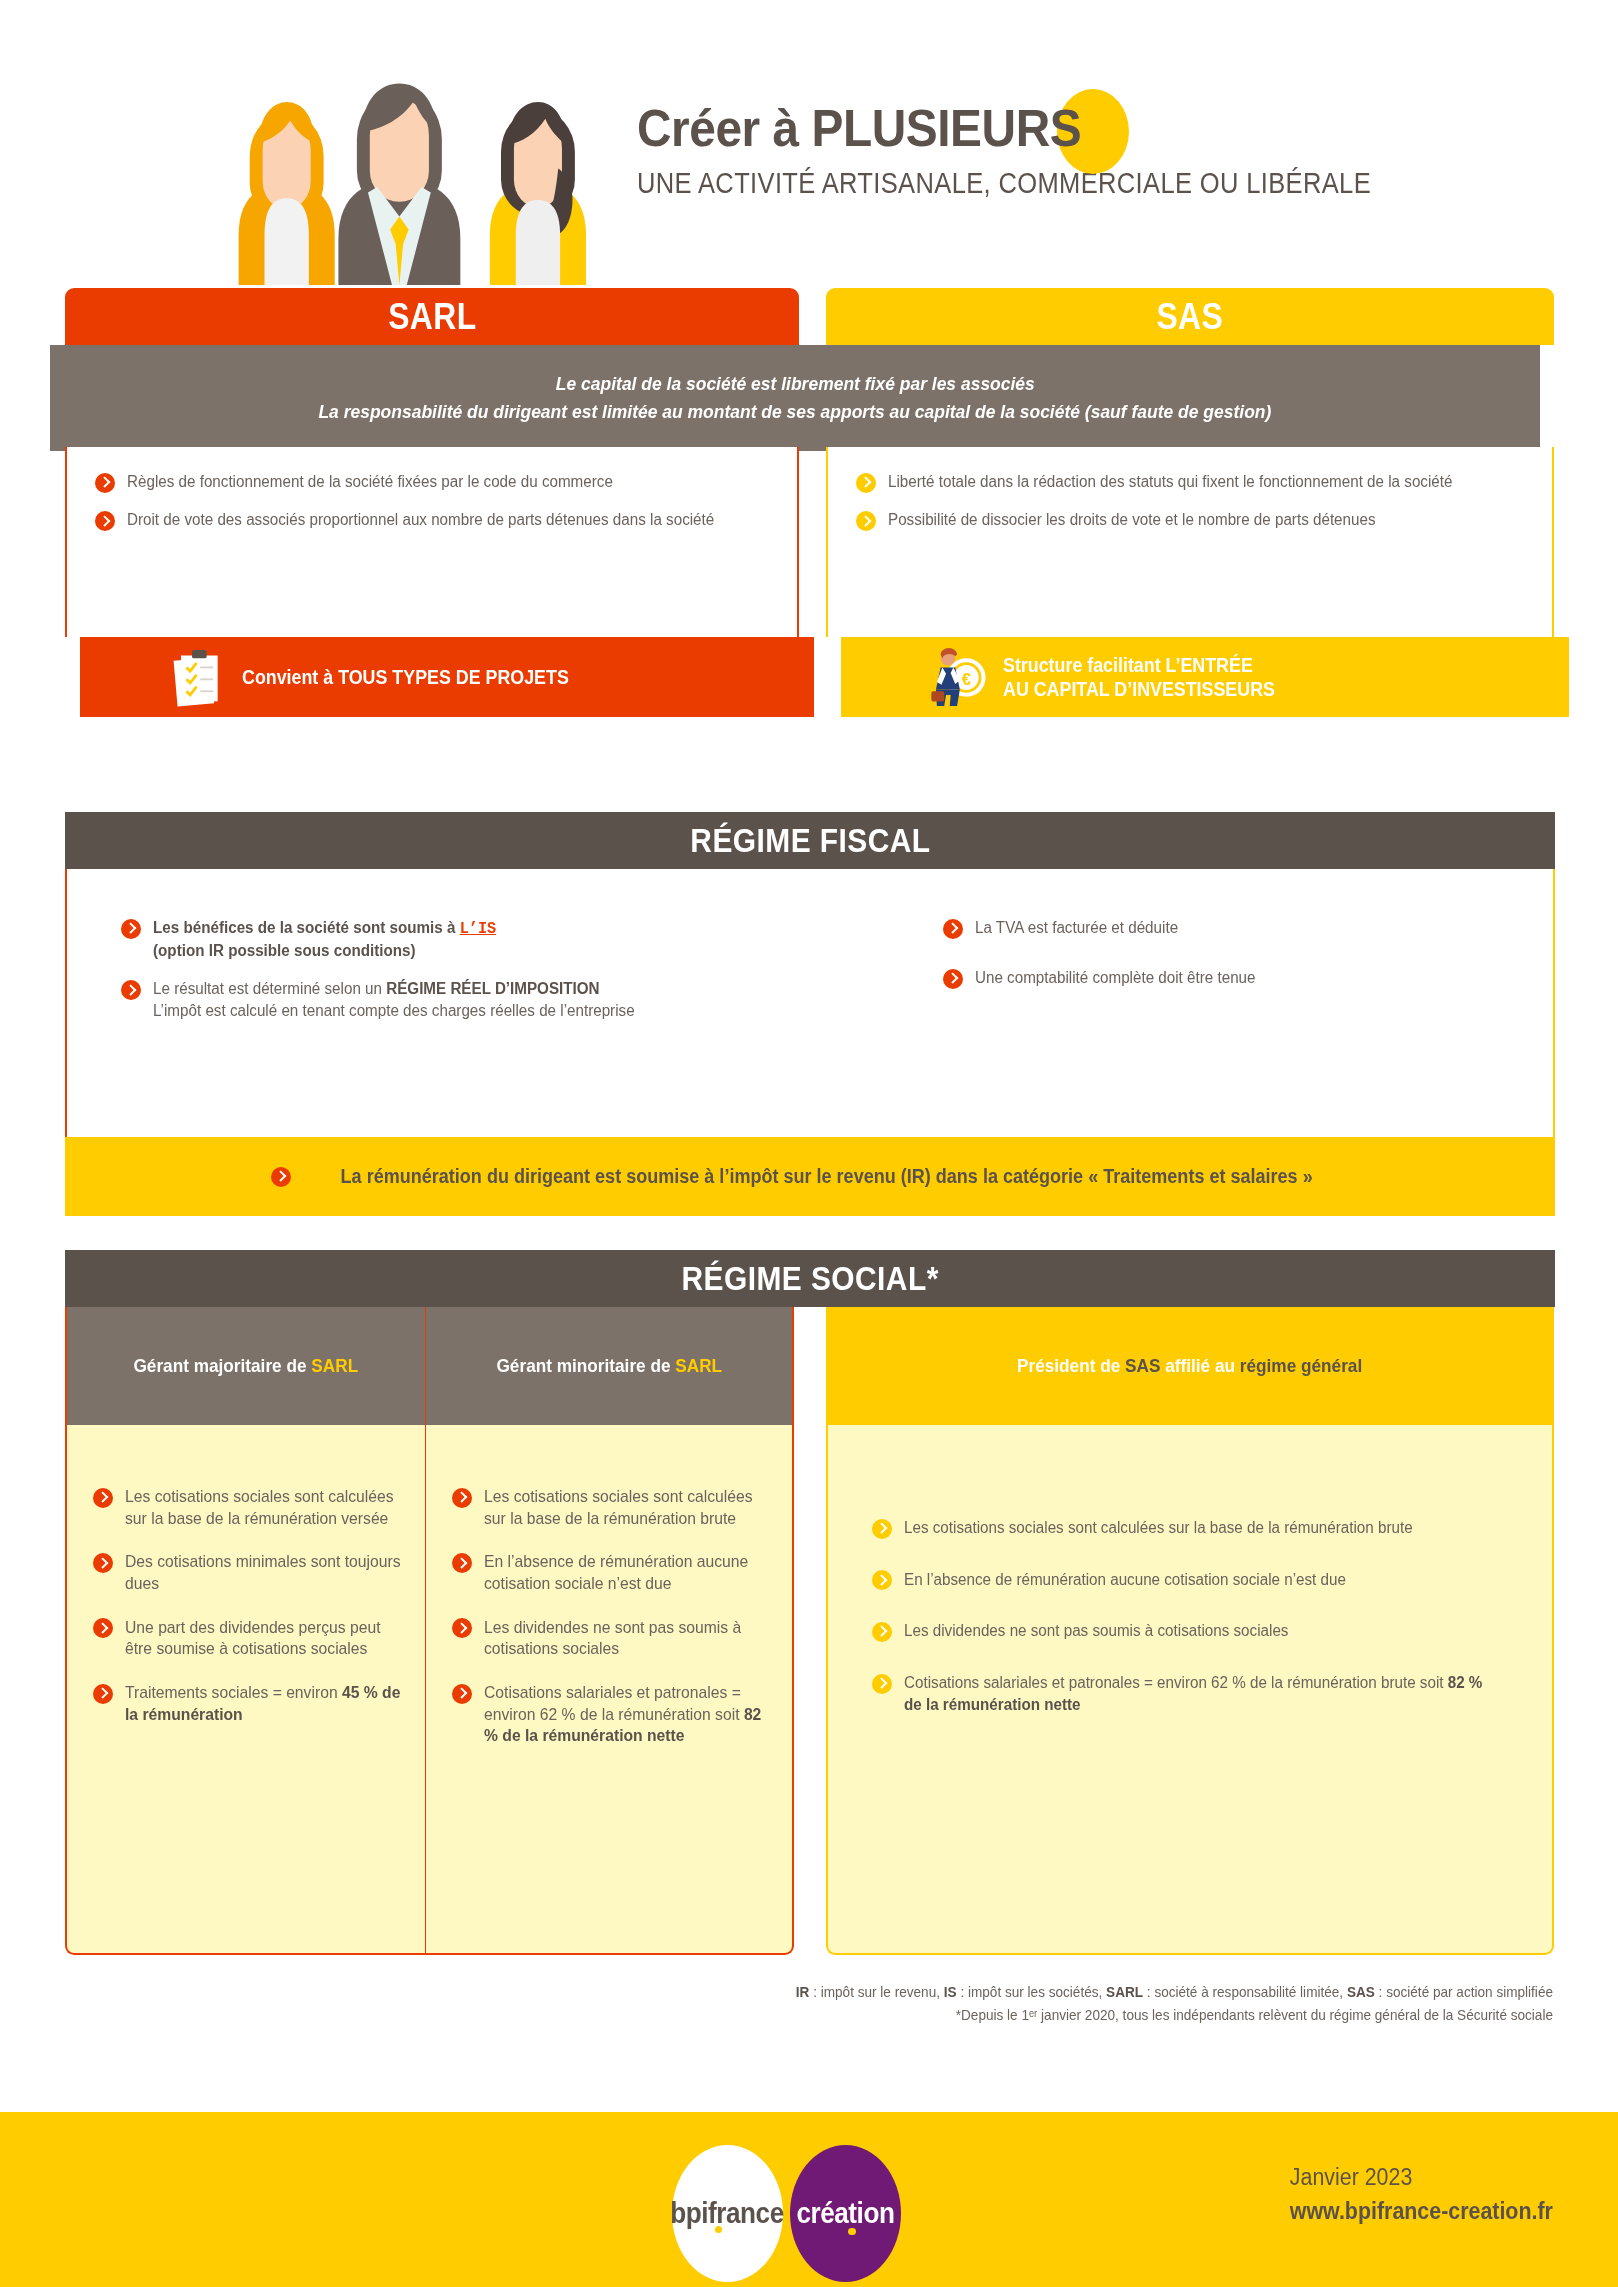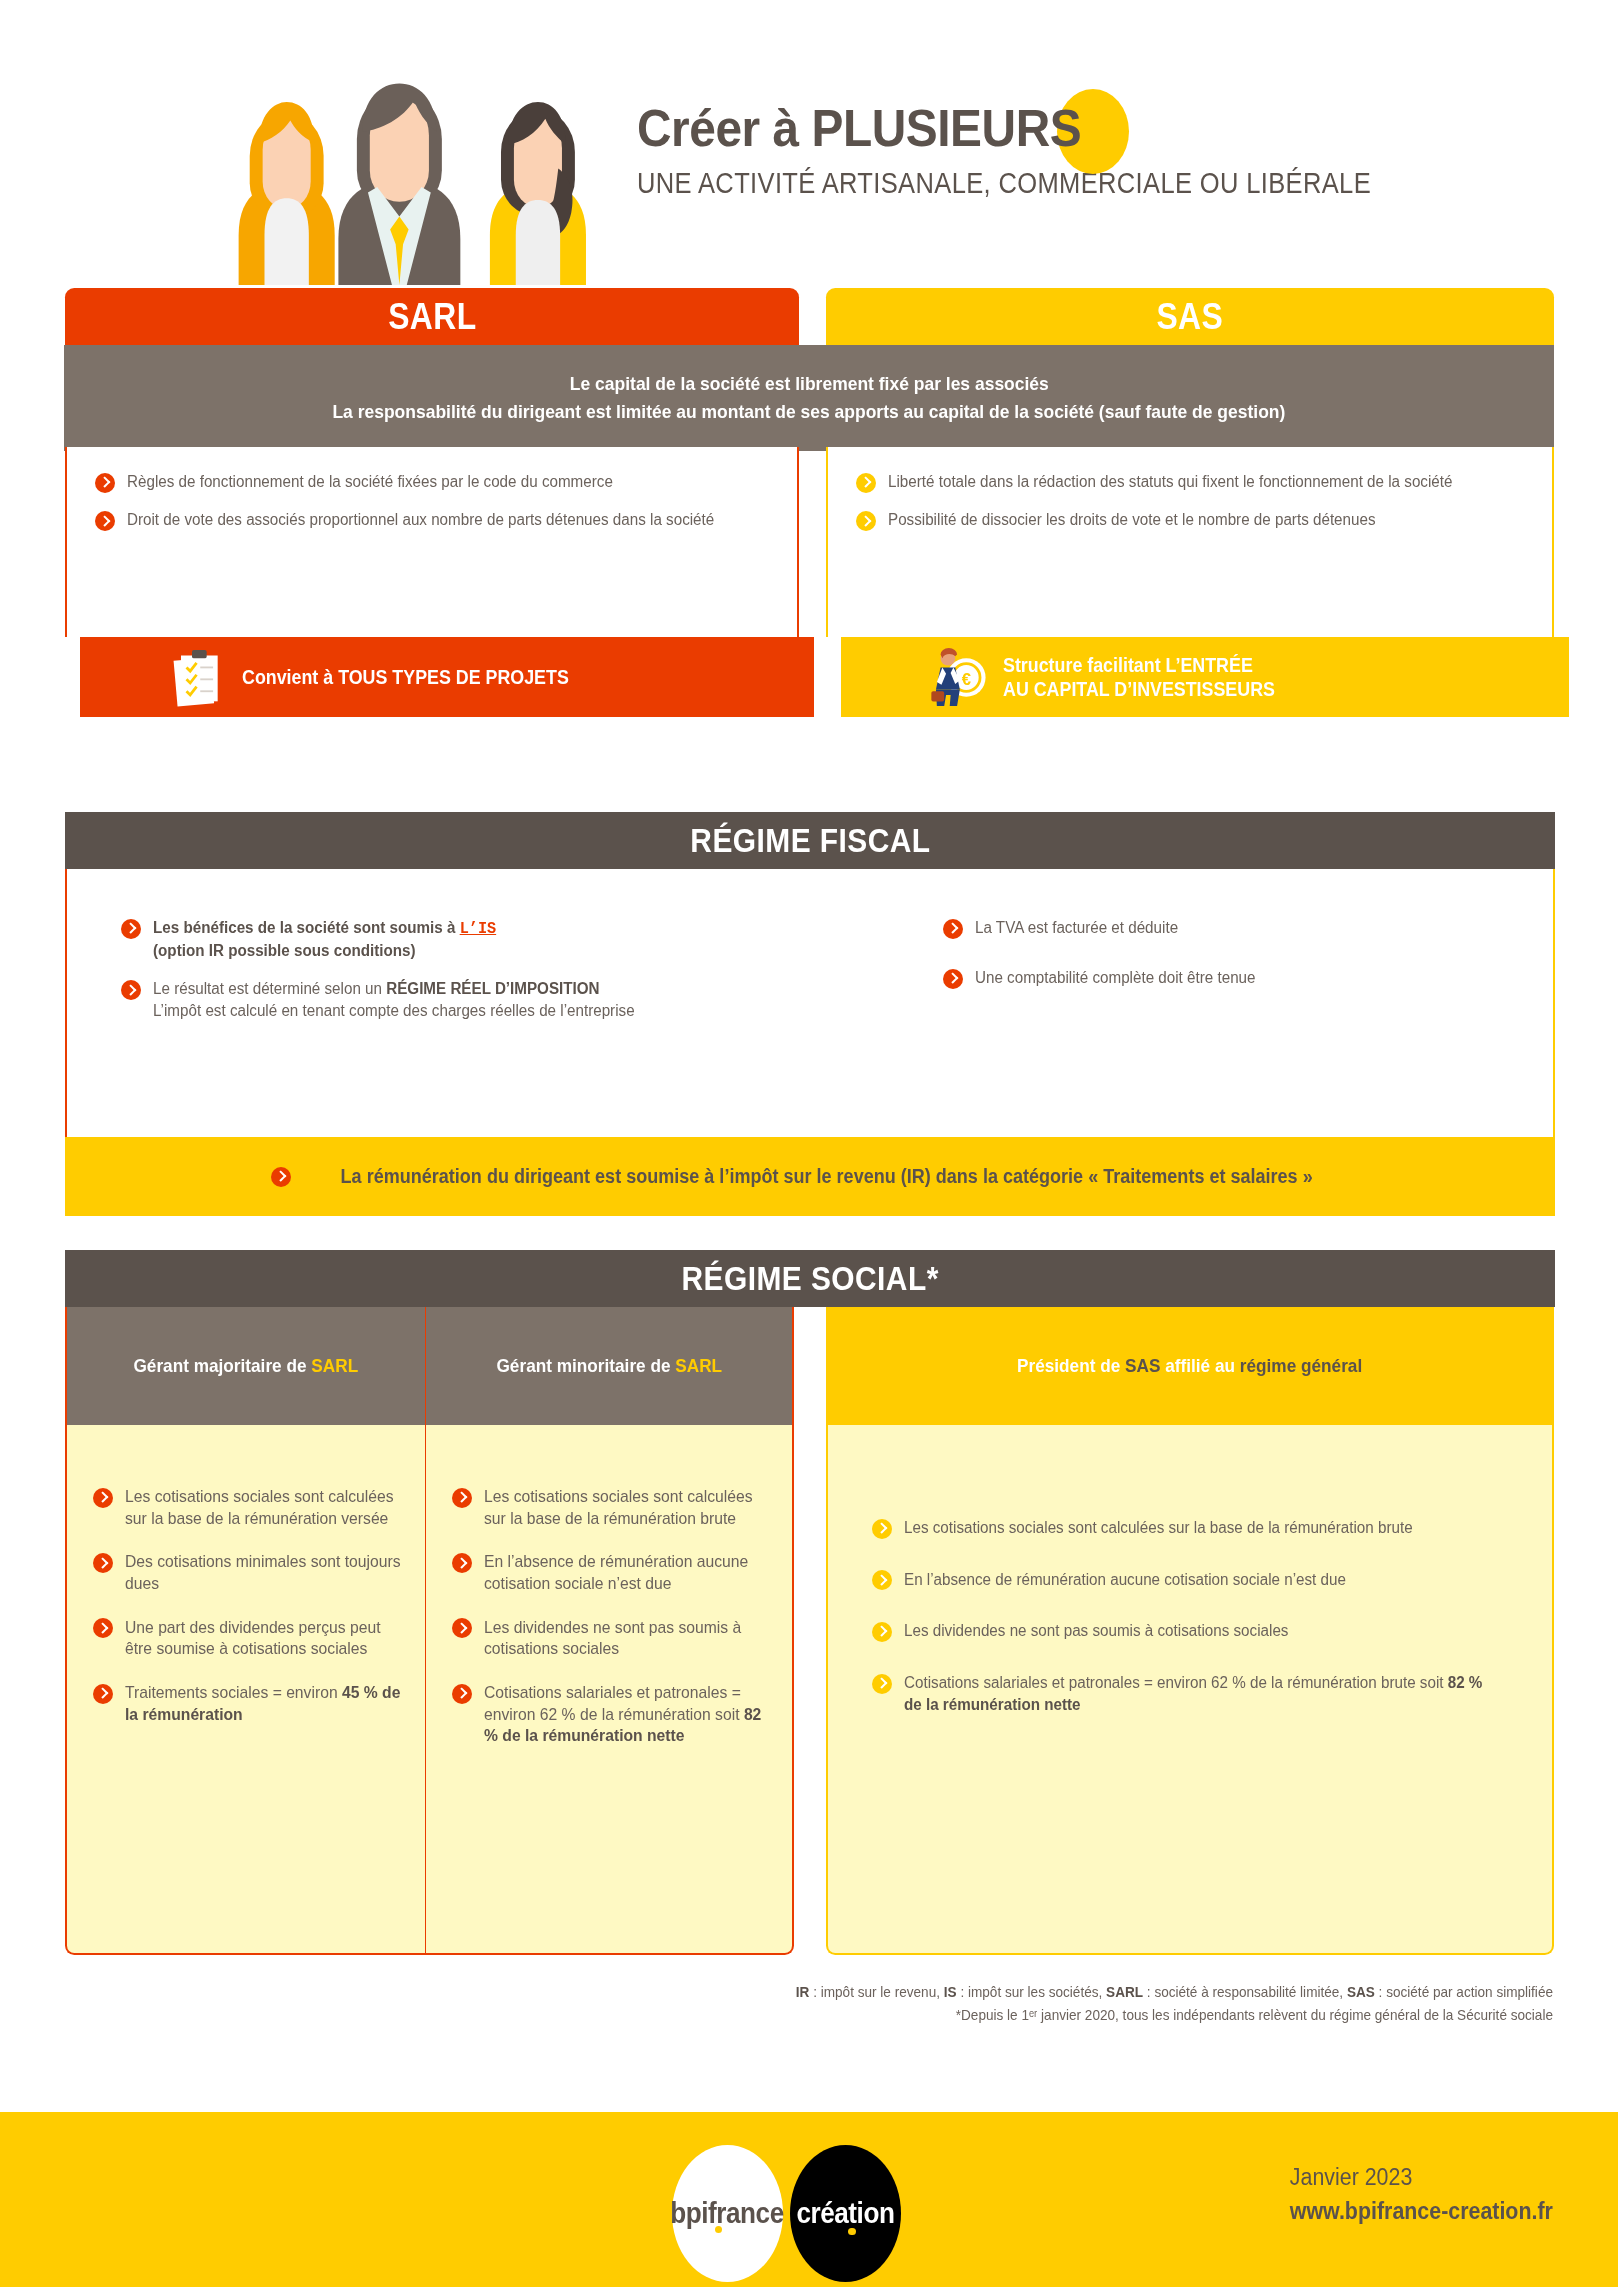--- a/index.html
+++ b/index.html
@@ -52,23 +52,23 @@
     display:flex;align-items:center;justify-content:center;
   }
   .card-head span{
     font-family:"Liberation Sans Condensed","Liberation Sans",sans-serif;
     font-weight:bold;font-size:37px;color:#fff;letter-spacing:0.5px;
     transform:scaleX(0.86);transform-origin:center;
   }
 
   
   .capital-banner{
-    position:absolute;left:64px;top:345px;width:1490px;height:106px;
+    position:absolute;left:50px;top:345px;width:1490px;height:106px;
     background:#7d7269;display:flex;flex-direction:column;
-    align-items:center;justify-content:center;
+    align-items:center;justify-content:center;font-style:italic;
   }
   .capital-banner p{
     margin:0;color:#fff;font-weight:bold;font-size:19px;line-height:1.45;
     font-family:"Liberation Sans Condensed","Liberation Sans",sans-serif;
     transform:scaleX(0.92);text-align:center;
   }
 
   .card-body{
     position:absolute;top:447px;height:190px;background:#fff;
     border-left:2.8px solid;border-right:2.8px solid;box-sizing:border-box;
@@ -189,21 +189,21 @@
     font-family:"Liberation Sans Condensed","Liberation Sans",sans-serif;
     transform:scaleX(0.95);transform-origin:right top;
   }
   .footnotes p b{color:#5b524c;}
 
   
   .footer{position:absolute;left:0;top:2112px;width:1619px;height:176px;background:#ffcc00;}
   .logo{position:absolute;left:672px;top:33px;display:flex;align-items:center;}
   .ell{width:111px;height:137px;border-radius:50%;display:flex;align-items:center;justify-content:center;position:relative;}
   .ell.white{background:#fff;}
-  .ell.dark{background:#000000;margin-left:7.4px;}
+  .ell.dark{background:#701a75;margin-left:7.4px;}
   .ell .word{
     font-family:"Liberation Sans Condensed","Liberation Sans",sans-serif;
     font-weight:bold;font-size:29px;letter-spacing:-0.5px;transform:scaleX(0.9);
   }
   .ell.white .word{color:#5b524c;}
   .ell.dark .word{color:#fff;}
   .ell .pdot{position:absolute;width:7.4px;height:7.4px;border-radius:50%;background:#ffcc00;}
   .ell.white .pdot{left:43px;top:81px;}
   .ell.dark .pdot{left:58px;top:83px;}
   .foot-right{position:absolute;right:66px;top:52px;}

